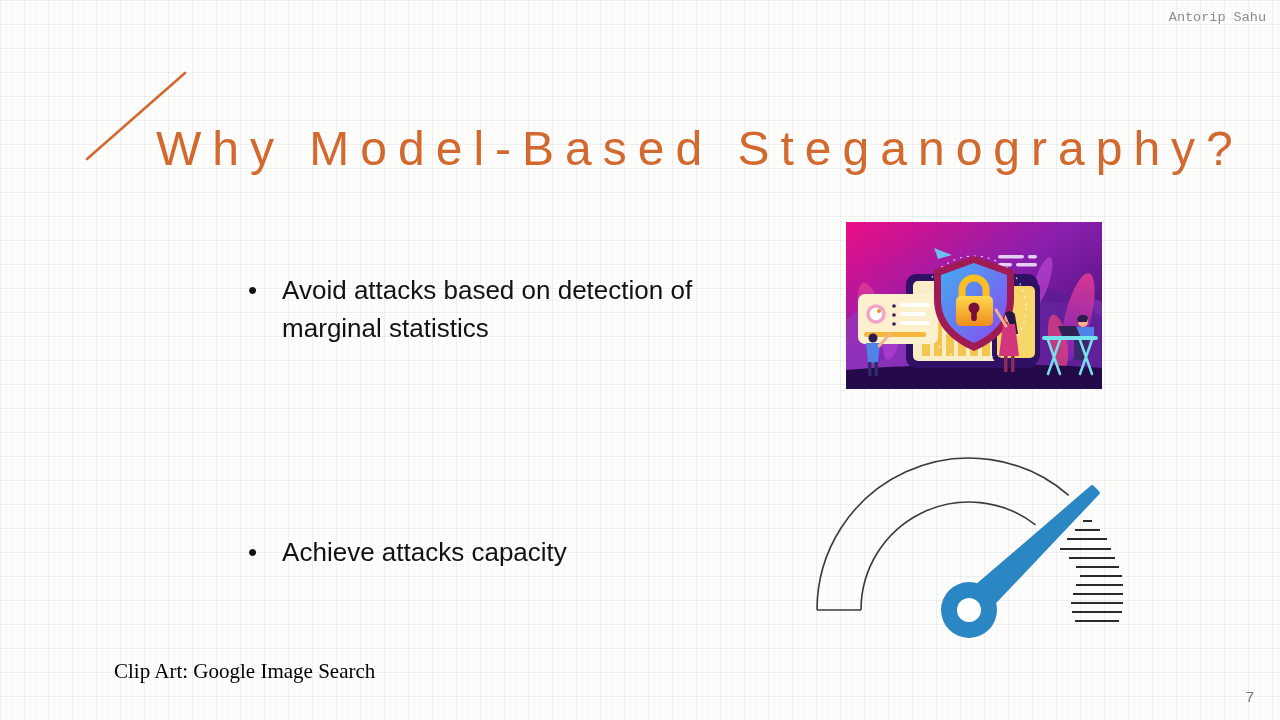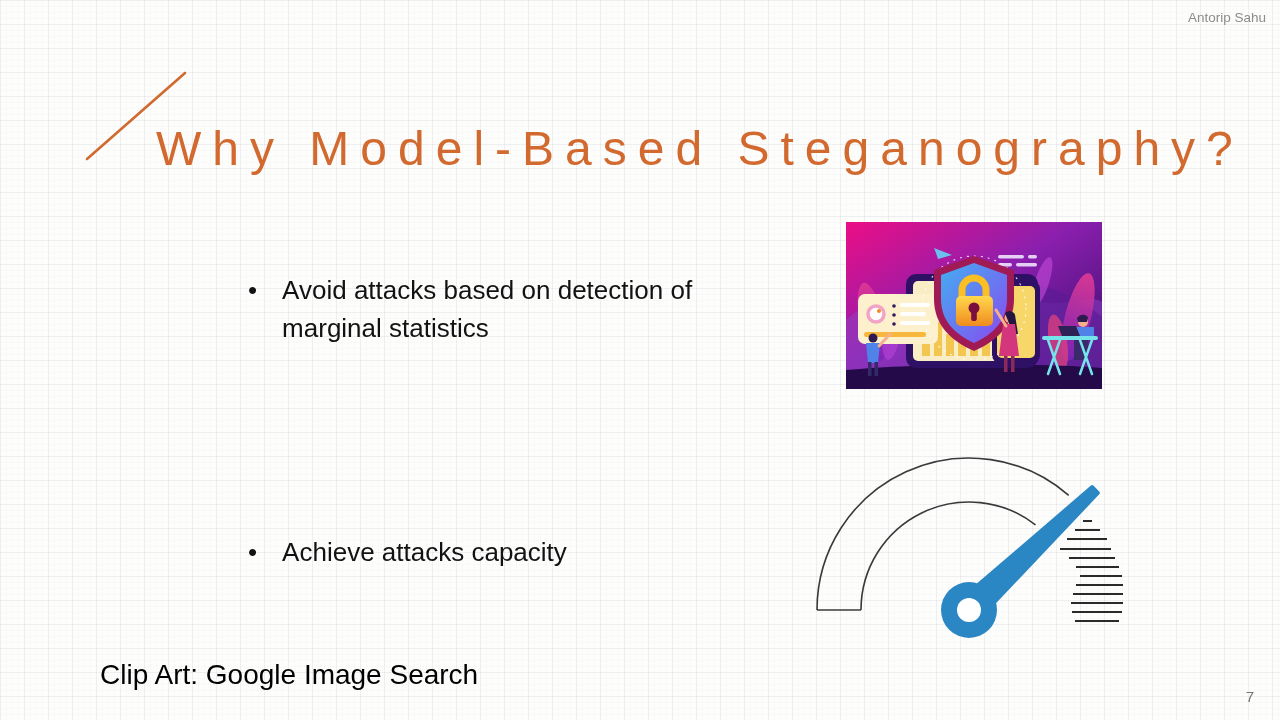--- a/index.html
+++ b/index.html
@@ -7,34 +7,34 @@
     position:relative;width:1280px;height:720px;overflow:hidden;
     background-color:#fdfdfc;
     background-image:
       linear-gradient(to right, rgba(110,110,140,0.07) 1px, transparent 1px),
       linear-gradient(to bottom, rgba(110,110,140,0.07) 1px, transparent 1px),
       linear-gradient(to right, rgba(110,110,140,0.025) 1px, transparent 1px),
       linear-gradient(to bottom, rgba(110,110,140,0.025) 1px, transparent 1px);
     background-size:24px 24px,24px 24px,6px 6px,6px 6px;
     font-family:"Liberation Sans",sans-serif;
   }
-  .author{position:absolute;top:10px;right:14px;font-size:13.5px;color:#8c8c8c;}
+  .author{position:absolute;top:10px;right:14px;font-size:13.5px;color:#8c8c8c;font-family:Liberation Mono, monospace;}
   .accent-line{position:absolute;left:84px;top:69px;width:105px;height:95px;}
   .title{
     position:absolute;left:156px;top:121px;font-size:48px;font-weight:400;
     letter-spacing:11px;color:#d2692e;white-space:nowrap;
   }
   .bullet{position:absolute;display:flex;gap:25px;font-size:26px;line-height:38px;color:#121212;}
   .bullet .dot{flex:0 0 auto;}
   .b1{left:248px;top:271px;}
   .b1 .bullet-text{width:478px;}
   .b2{left:248px;top:533px;}
   .clipart{position:absolute;left:846px;top:222px;width:256px;height:167px;display:block;}
   .gauge{position:absolute;left:812px;top:452px;width:322px;height:200px;display:block;}
-  .credit{position:absolute;left:100px;top:659px;font-family:Liberation Sans, sans-serif;font-size:28px;color:#000;}
+  .credit{position:absolute;left:114px;top:659px;font-family:Liberation Serif, serif;font-size:21px;color:#000;}
   .pagenum{position:absolute;top:688px;right:26px;font-size:15px;color:#737373;}
 </style>
 </head>
 <body>
 
 <div class="slide">
 
   <div class="author">Antorip Sahu</div>
 
   <svg class="accent-line" viewBox="0 0 105 95">

